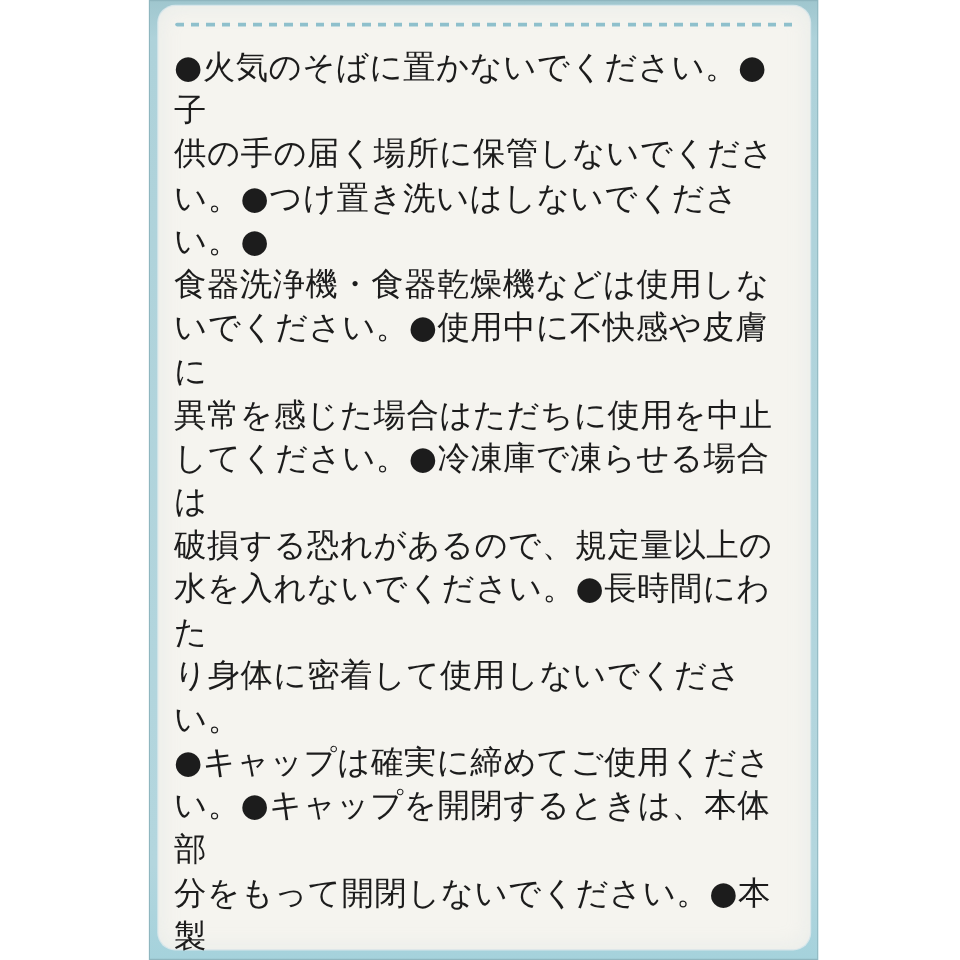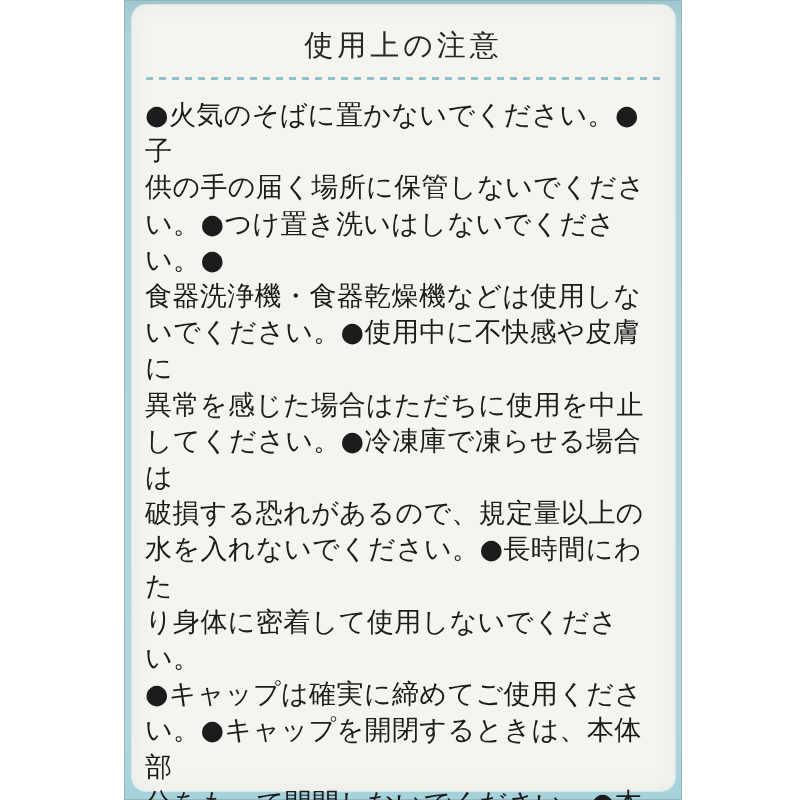--- a/index.html
+++ b/index.html
@@ -65,21 +65,20 @@
     white-space: pre-line;
     text-align: left;
   }
 </style>
 </head>
 <body>
 
 <div class="canvas">
   <div class="photo">
     <div class="card">
-      <div class="title">使用上の注意</div>
       <div class="divider"></div>
       <div class="bodytext">●火気のそばに置かないでください。●子
 供の手の届く場所に保管しないでくださ
 い。●つけ置き洗いはしないでください。●
 食器洗浄機・食器乾燥機などは使用しな
 いでください。●使用中に不快感や皮膚に
 異常を感じた場合はただちに使用を中止
 してください。●冷凍庫で凍らせる場合は
 破損する恐れがあるので、規定量以上の
 水を入れないでください。●長時間にわた

